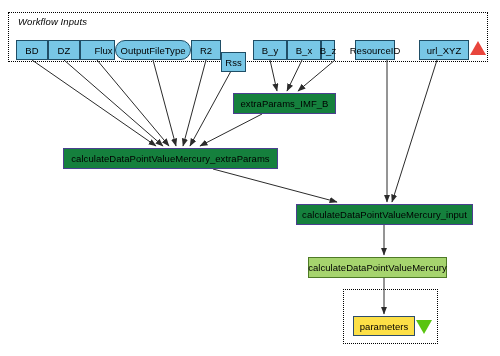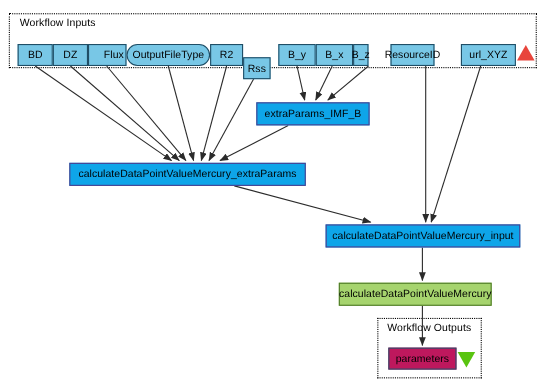--- a/index.html
+++ b/index.html
@@ -30,50 +30,51 @@
     border: 1px dotted #000000;
     box-sizing: border-box;
     background: transparent;
   }
   .group-title {
     position: absolute;
     font-size: 9.5px;
     color: #000000;
     white-space: nowrap;
     letter-spacing: 0.1px;
+    font-style: italic;
   }
   .node {
     position: absolute;
     box-sizing: border-box;
     display: flex;
     align-items: center;
     justify-content: center;
     font-size: 9.5px;
     color: #000000;
     white-space: nowrap;
     letter-spacing: 0.05px;
     z-index: 3;
   }
   .node-input {
     background: #78c7e6;
     border: 1px solid #1f4e66;
     height: 20px;
   }
   .node-process {
-    background: #0ea5e9;
+    background: #15803d;
     border: 1px solid #4b3f8f;
     height: 21px;
   }
   .node-final {
     background: #a6d46e;
     border: 1px solid #4e7a26;
     height: 21px;
   }
   .node-output {
-    background: #be185d;
+    background: #fde047;
     border: 1px solid #2c4c6b;
     height: 20px;
   }
   .tri {
     position: absolute;
     width: 0;
     height: 0;
     z-index: 4;
   }
   .tri-up {
@@ -89,21 +90,20 @@
 </style>
 </head>
 <body>
 
 <div id="canvas">
 
   <div class="group-box" id="group-inputs-box" style="left: 8px; top: 12px; width: 480px; height: 50px;"></div>
   <div class="group-title" id="group-inputs-title" style="left: 18px; top: 16px;">Workflow Inputs</div>
 
   <div class="group-box" id="group-outputs-box" style="left: 343px; top: 289px; width: 95px; height: 55px;"></div>
-  <div class="group-title" id="group-outputs-title" style="left: 352px; top: 293px;">Workflow Outputs</div>
 
   <svg id="edges" viewBox="0 0 500 356">
     <defs>
       <marker id="arrowhead" markerWidth="9" markerHeight="9" refX="7.4" refY="3.1" orient="auto" markerUnits="strokeWidth">
         <path d="M 0,0 L 8,3.1 L 0,6.2 Z" fill="#2b2b2b"></path>
       </marker>
     </defs>
     <g id="edge-paths">
         <path d="M 32,60 L 156,146" stroke="#2b2b2b" stroke-width="1" fill="none" marker-end="url(#arrowhead)"></path>
         <path d="M 64,60 L 163,146" stroke="#2b2b2b" stroke-width="1" fill="none" marker-end="url(#arrowhead)"></path>

